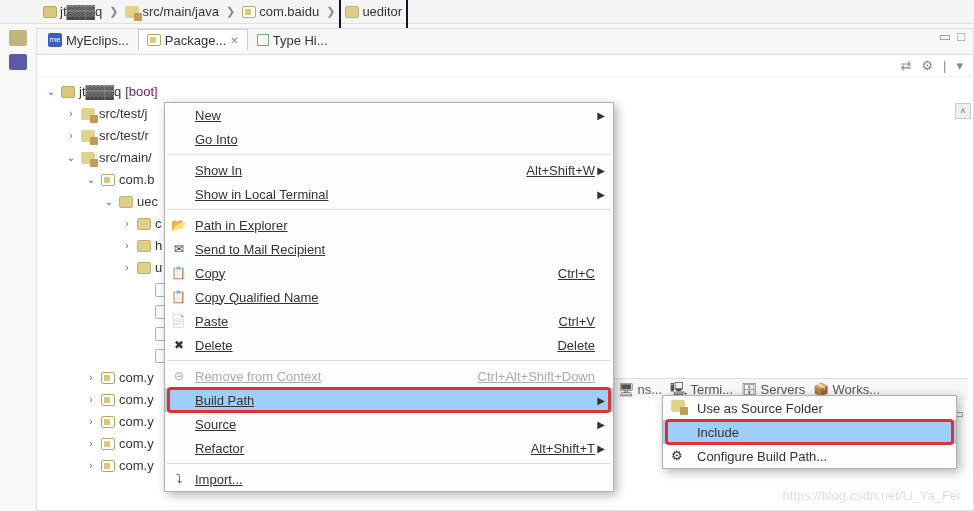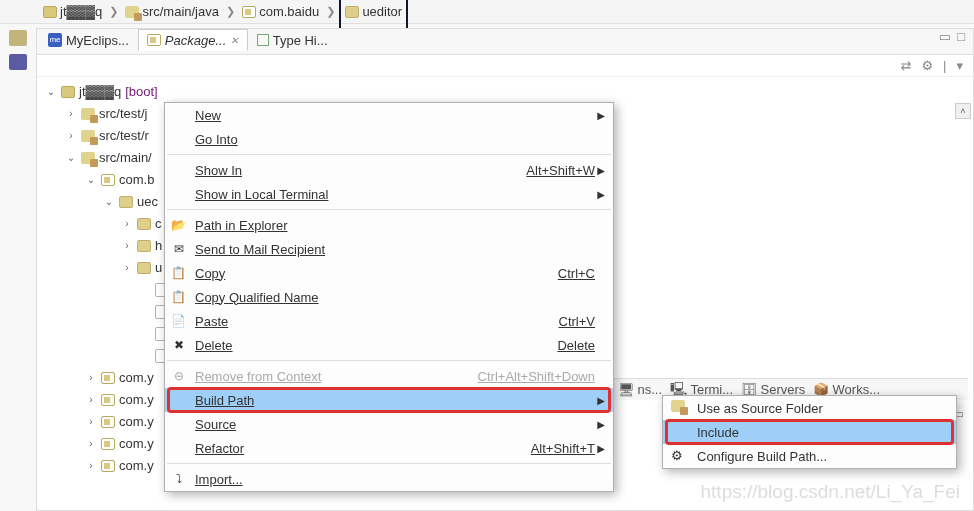--- a/index.html
+++ b/index.html
@@ -7,21 +7,21 @@
   .breadcrumb { display: flex; align-items: center; height: 24px; padding-left: 40px; background: #f5f5f5; border-bottom: 1px solid #e0e0e0; gap: 4px; }
   .breadcrumb .sep { color: #888; font-size: 11px; }
   .breadcrumb .crumb { display: flex; align-items: center; gap: 3px; padding: 1px 3px; }
   .breadcrumb .last { border: 2px solid #0f172a; border-radius: 4px; padding: 16px 4px; }
   .side-icons { position: absolute; left: 4px; top: 30px; width: 28px; display: flex; flex-direction: column; gap: 8px; align-items: center; }
   .side-icons span { width: 18px; height: 16px; background: #c2b47b; border-radius: 2px; }
   .side-icons span.purple { background: #5b5ba3; }
   .main { position: absolute; left: 36px; top: 28px; right: 0; bottom: 0; background: #fff; border: 1px solid #ddd; }
   .tabs { display: flex; height: 26px; border-bottom: 1px solid #ddd; align-items: flex-start; padding-left: 2px; background: #f7f7f7; }
   .tab { display: flex; align-items: center; gap: 4px; padding: 2px 8px; height: 22px; border: 1px solid transparent; }
-  .tab.active { background: #fff; border: 1px solid #ccc; border-bottom: 1px solid #fff; font-style: italic; }
+  .tab.active { background: #fff; border: 1px solid #ccc; border-bottom: 1px solid #fff; }
   .tab .close { color: #888; font-size: 10px; }
   .tab-icons-right { margin-left: auto; display: flex; gap: 6px; padding-right: 8px; color: #888; font-size: 11px; }
   .toolbar-small { height: 22px; border-bottom: 1px solid #eee; display: flex; justify-content: flex-end; align-items: center; padding-right: 10px; gap: 10px; color: #888; }
   .tree { padding: 4px 4px 4px 4px; line-height: 22px; position: relative; }
   .tree-row { display: flex; align-items: center; gap: 4px; white-space: nowrap; }
   .indent-0 { padding-left: 4px; } .indent-1 { padding-left: 24px; } .indent-2 { padding-left: 44px; } .indent-3 { padding-left: 62px; } .indent-4 { padding-left: 80px; } .indent-5 { padding-left: 98px; }
   .twisty { width: 12px; color: #666; font-size: 10px; text-align: center; }
   .icon-sq { width: 14px; height: 12px; display: inline-block; border-radius: 2px; }
   .icon-proj { background: #d9c97d; border: 1px solid #b9a95d; }
   .icon-srcfolder { background: #e0d38d; position: relative; }
@@ -47,21 +47,21 @@
   .submenu .item { display: flex; align-items: center; height: 24px; padding-left: 34px; padding-right: 14px; position: relative; }
   .submenu .item.hl { background: #9fcff7; }
   .submenu .item.boxed::after { content: ""; position: absolute; left: 2px; right: 2px; top: -1px; bottom: -1px; border: 3px solid #e03030; border-radius: 4px; pointer-events: none; }
   .submenu .item .mico { position: absolute; left: 8px; width: 16px; height: 16px; }
   
   .bottom-tabs { position: absolute; left: 614px; top: 378px; right: 6px; height: 22px; border-top: 1px solid #ddd; background: #f7f7f7; display: flex; gap: 8px; align-items: center; padding-left: 4px; z-index: 5; }
   .bottom-tabs .btab { display: flex; align-items: center; gap: 3px; color: #555; }
   .bot-icons-right { position: absolute; right: 10px; top: 406px; display: flex; gap: 8px; color: #888; z-index: 5; }
   
   .mini-btn { position: absolute; right: 6px; top: 32px; width: 18px; height: 14px; border: 1px solid #ccc; font-size: 10px; display:flex; align-items:center; justify-content:center; color:#777; }
-  .watermark { position: absolute; right: 14px; bottom: 8px; color: #ddd; font-size: 19px; z-index: 20; }
+  .watermark { position: absolute; right: 14px; bottom: 8px; color: #ddd; font-size: 13px; z-index: 20; }
 </style>
 </head>
 <body>
 
 <div class="side-icons">
   <span></span>
   <span class="purple"></span>
 </div>
 
 <div class="breadcrumb">

